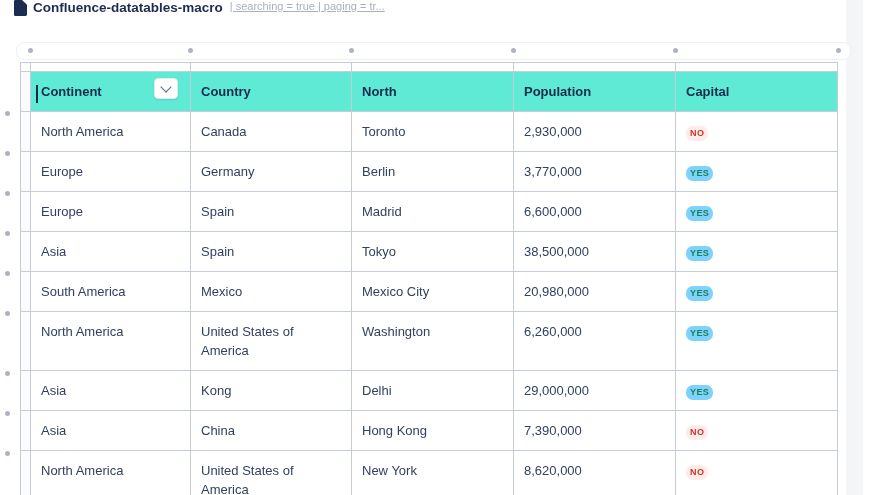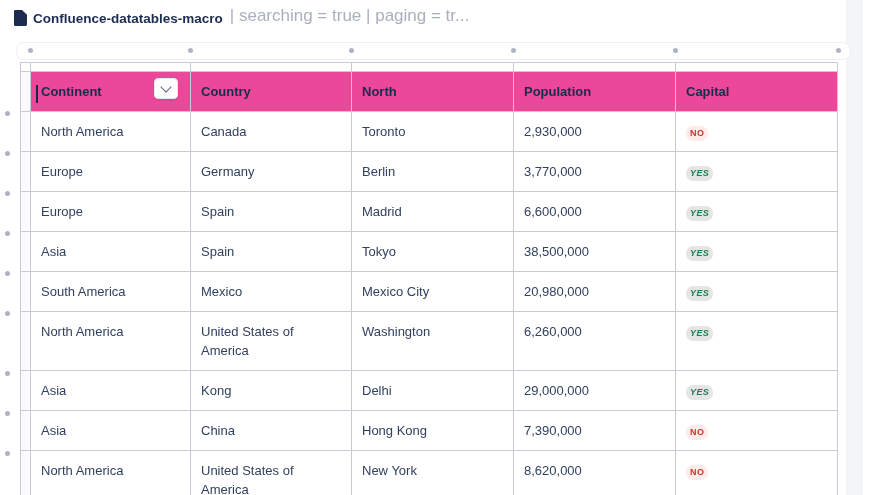--- a/index.html
+++ b/index.html
@@ -4,49 +4,49 @@
 <style>
   html,body { margin:0; padding:0; background:#ffffff; }
   .stage {
     position:relative; width:871px; height:495px; overflow:hidden;
     background:#ffffff; font-family:"Liberation Sans", sans-serif; color:#2b3a5c;
   }
   
   .right-strip { position:absolute; left:846px; top:0; width:17px; height:495px; background:#f4f5f6; }
 
   
-  .titlebar { position:absolute; left:14px; top:6px; display:flex; align-items:flex-end; white-space:nowrap; }
+  .titlebar { position:absolute; left:14px; top:0; display:flex; align-items:flex-start; white-space:nowrap; }
   .doc-icon { display:inline-flex; margin-right:6px; }
   .title { font-size:13.5px; font-weight:700; color:#1c2c50; }
-  .meta  { font-size:17px; color:#a9b0bd; margin-left:7px; }
+  .meta  { font-size:11px; color:#a9b0bd; margin-left:7px;text-decoration:underline; }
 
   
   .dotsbar {
     position:absolute; left:16px; top:42px; width:833px; height:16px;
     background:#ffffff; border:1px solid #eef0f3; border-radius:8px;
   }
   .cdot { position:absolute; width:5px; height:5px; border-radius:50%; background:#adb3c0; }
 
   
   table.grid { position:absolute; left:20px; top:62px; border-collapse:collapse; table-layout:fixed; background:#fff; }
   .grid td, .grid th {
     border:1px solid #c6ccd7; font-size:13px; line-height:19px;
     padding:10px 10px; vertical-align:top; text-align:left; color:#32415f;
     overflow:hidden;
   }
   tr.controls td { height:8px; padding:0; background:#ffffff; }
   td.rowbar { background:#fbfbfd; padding:0; }
-  tr.head th { font-weight:700; color:#182b4d; background:#ec4899;margin-left:32px; }
+  tr.head th { font-weight:700; color:#182b4d; background:#5eead4;margin-left:32px; }
 
   .badge {
     display:inline-block; font-size:9px; font-weight:700; line-height:1;
     padding:3px 4px; border-radius:7px; letter-spacing:.4px;
   }
   .badge.no  { background:#ffecea; color:#c9352b; }
-  .badge.yes { background:#e5e5e5; color:#1e7e53;font-style:italic; }
+  .badge.yes { background:#7dd3fc; color:#1e7e53; }
 
   
   .caret { position:absolute; left:36px; top:85px; width:1.5px; height:18px; background:#16294b; }
   .chev {
     position:absolute; left:154px; top:78px; width:24px; height:21px;
     background:#ffffff; border:1px solid #e6e8ec; border-radius:4px;
     box-shadow:0 1px 2px rgba(9,30,66,.12); cursor:pointer;
     display:flex; align-items:center; justify-content:center; padding:0;
   }
   .chevron {

